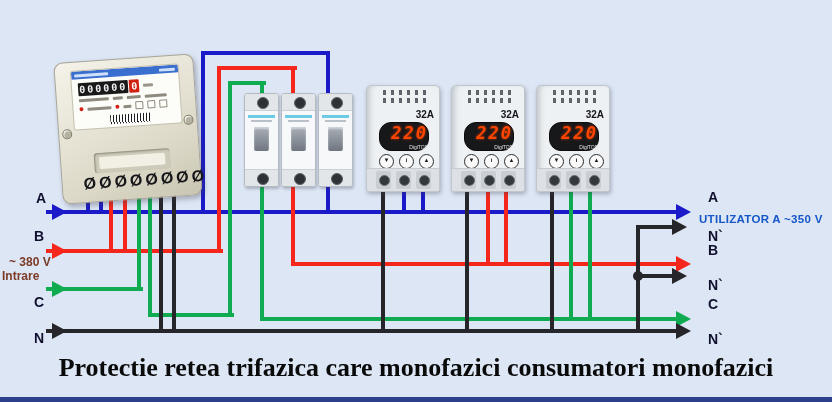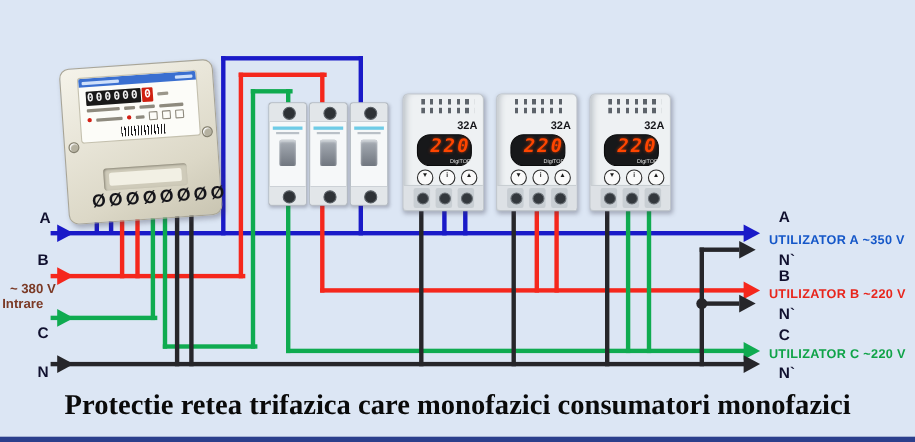--- a/index.html
+++ b/index.html
@@ -316,21 +316,19 @@
   <div class="lab" style="left:34px;top:228px">B</div>
   <div class="small-lab" style="left:9px;top:255px">~ 380 V</div>
   <div class="small-lab" style="left:2px;top:269px">Intrare</div>
   <div class="lab" style="left:34px;top:294px">C</div>
   <div class="lab" style="left:34px;top:330px">N</div>
 
   <div class="lab" style="left:708px;top:189px">A</div>
   <div class="util u-a" style="left:699px;top:213px">UTILIZATOR  A   ~350 V</div>
   <div class="lab" style="left:708px;top:228px">N`</div>
   <div class="lab" style="left:708px;top:242px">B</div>
-  <div class="util u-b" style="left:699px;top:262px">UTILIZATOR  B   ~220 V</div>
   <div class="lab" style="left:708px;top:277px">N`</div>
   <div class="lab" style="left:708px;top:296px">C</div>
-  <div class="util u-c" style="left:699px;top:316px">UTILIZATOR  C   ~220 V</div>
   <div class="lab" style="left:708px;top:331px">N`</div>
 
   <div class="title">Protectie retea trifazica care monofazici consumatori monofazici</div>
   <div class="bottombar"></div>
 </div>
 
 </body></html>

